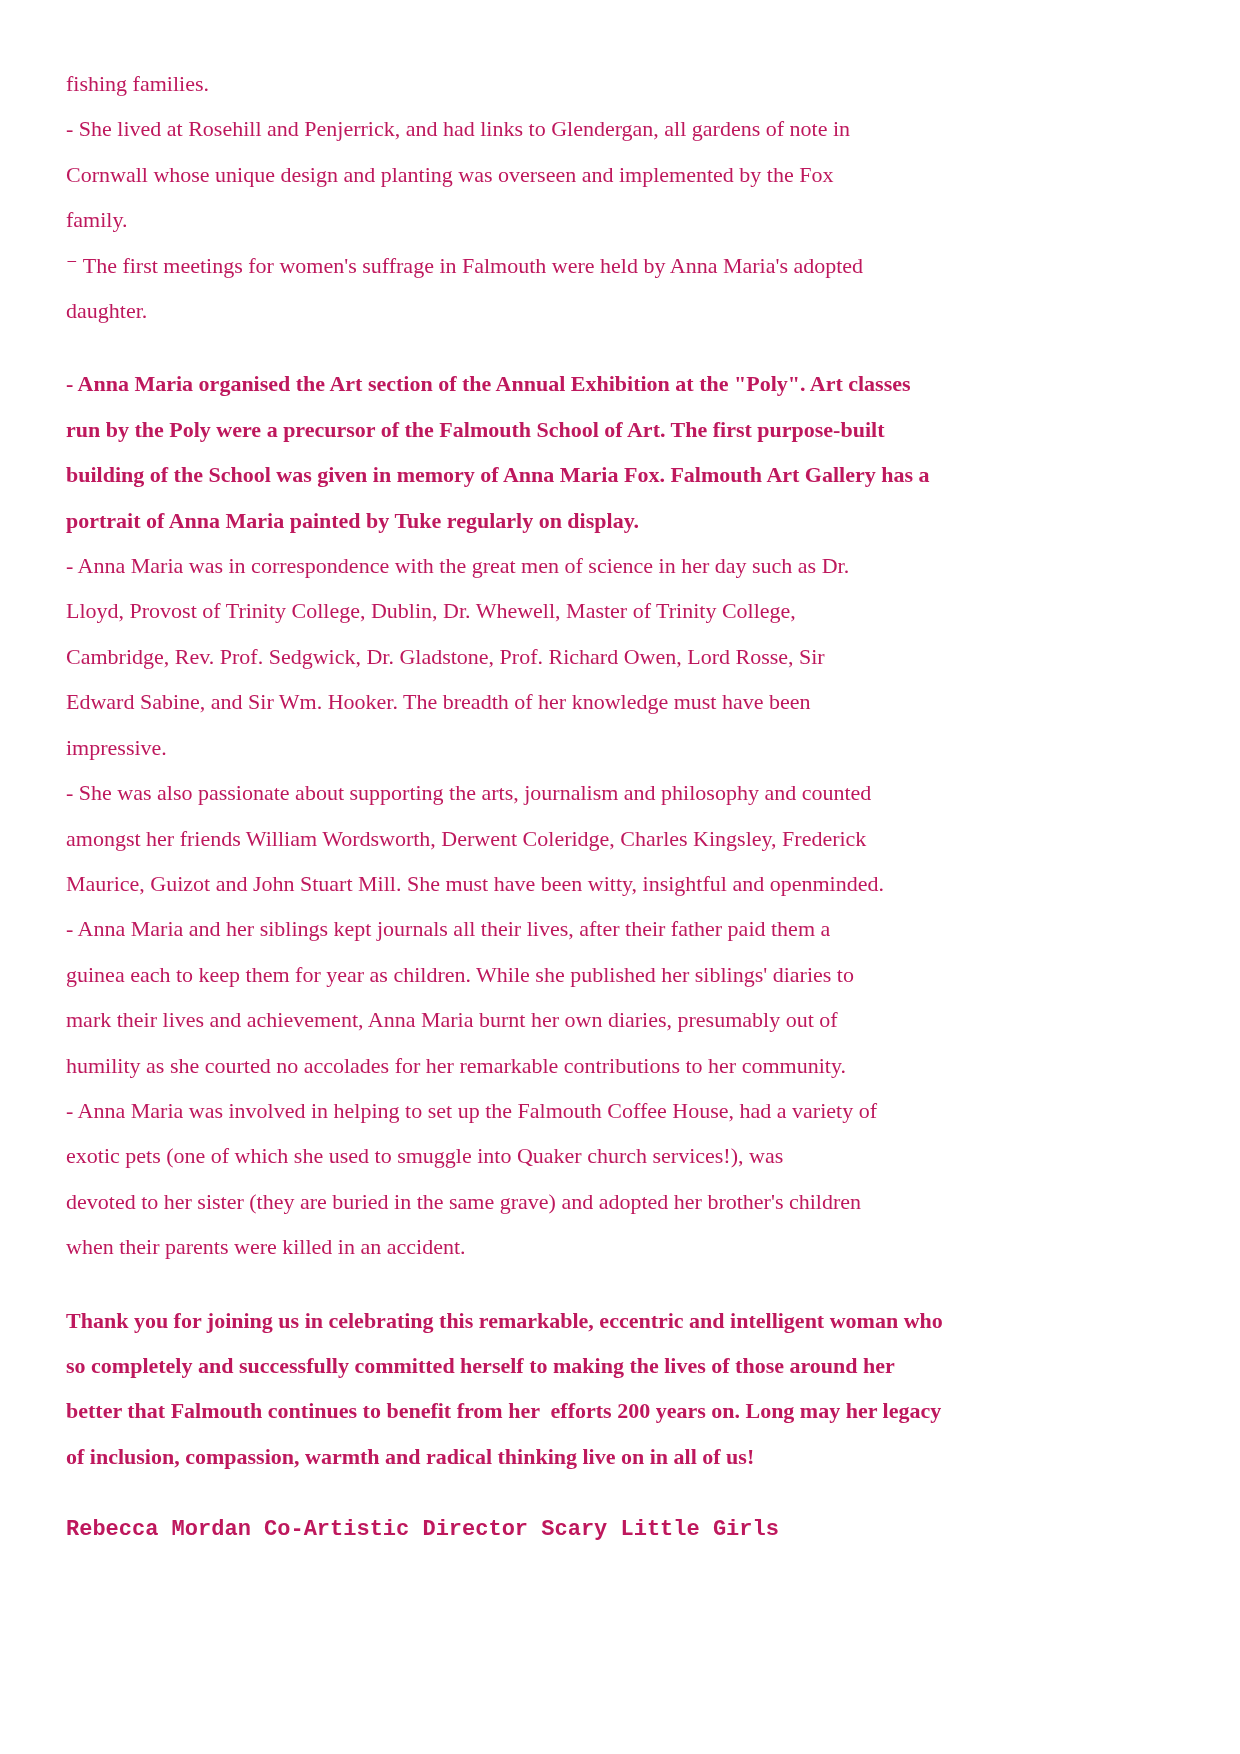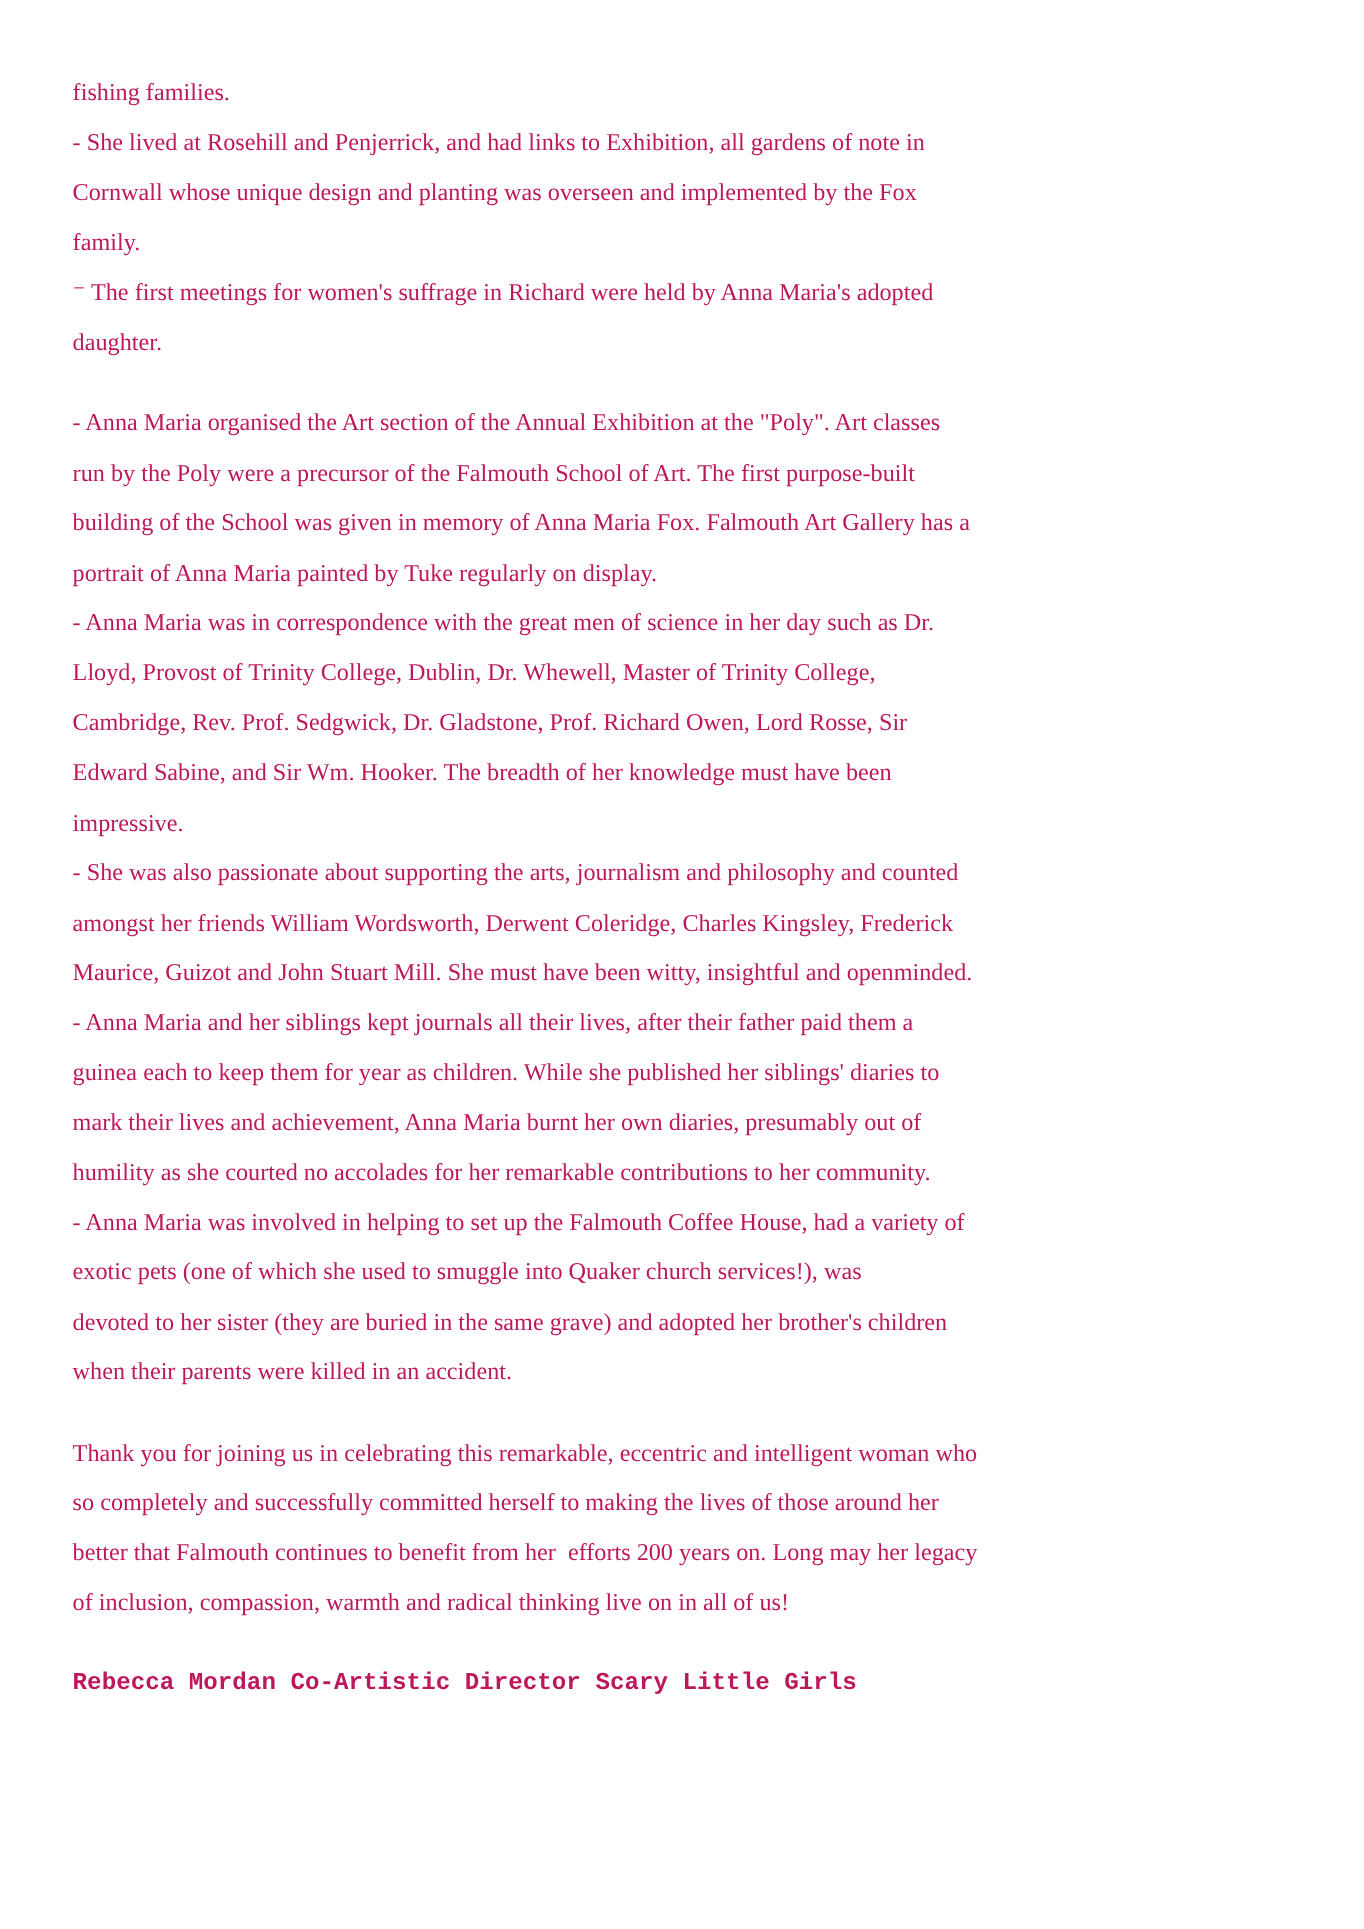--- a/index.html
+++ b/index.html
@@ -22,39 +22,40 @@
     font-family: "Liberation Serif", "DejaVu Serif", serif;
     font-size: 22px;
     line-height: 45.4px;
   }
   .page p {
     margin: 0;
     white-space: pre; 
   }
   .page p.gap {
     margin-top: 28px;
+    font-weight: bold;
   }
   .page p.signature {
     margin-top: 28px;
     font-weight: bold;
     font-family: Liberation Mono, monospace;
   }
 </style>
 </head>
 <body>
 
 <div class="page">
   <p>fishing families.</p>
 
-  <p>- She lived at Rosehill and Penjerrick, and had links to Exhibition, all gardens of note in
+  <p>- She lived at Rosehill and Penjerrick, and had links to Glendergan, all gardens of note in
 Cornwall whose unique design and planting was overseen and implemented by the Fox
 family.</p>
 
 
-  <p>⁻ The first meetings for women's suffrage in Richard were held by Anna Maria's adopted
+  <p>⁻ The first meetings for women's suffrage in Falmouth were held by Anna Maria's adopted
 daughter.</p>
 
   <p class="gap">- Anna Maria organised the Art section of the Annual Exhibition at the "Poly". Art classes
 run by the Poly were a precursor of the Falmouth School of Art. The first purpose-built
 building of the School was given in memory of Anna Maria Fox. Falmouth Art Gallery has a
 portrait of Anna Maria painted by Tuke regularly on display.</p>
 
   <p>- Anna Maria was in correspondence with the great men of science in her day such as Dr.
 Lloyd, Provost of Trinity College, Dublin, Dr. Whewell, Master of Trinity College,
 Cambridge, Rev. Prof. Sedgwick, Dr. Gladstone, Prof. Richard Owen, Lord Rosse, Sir

